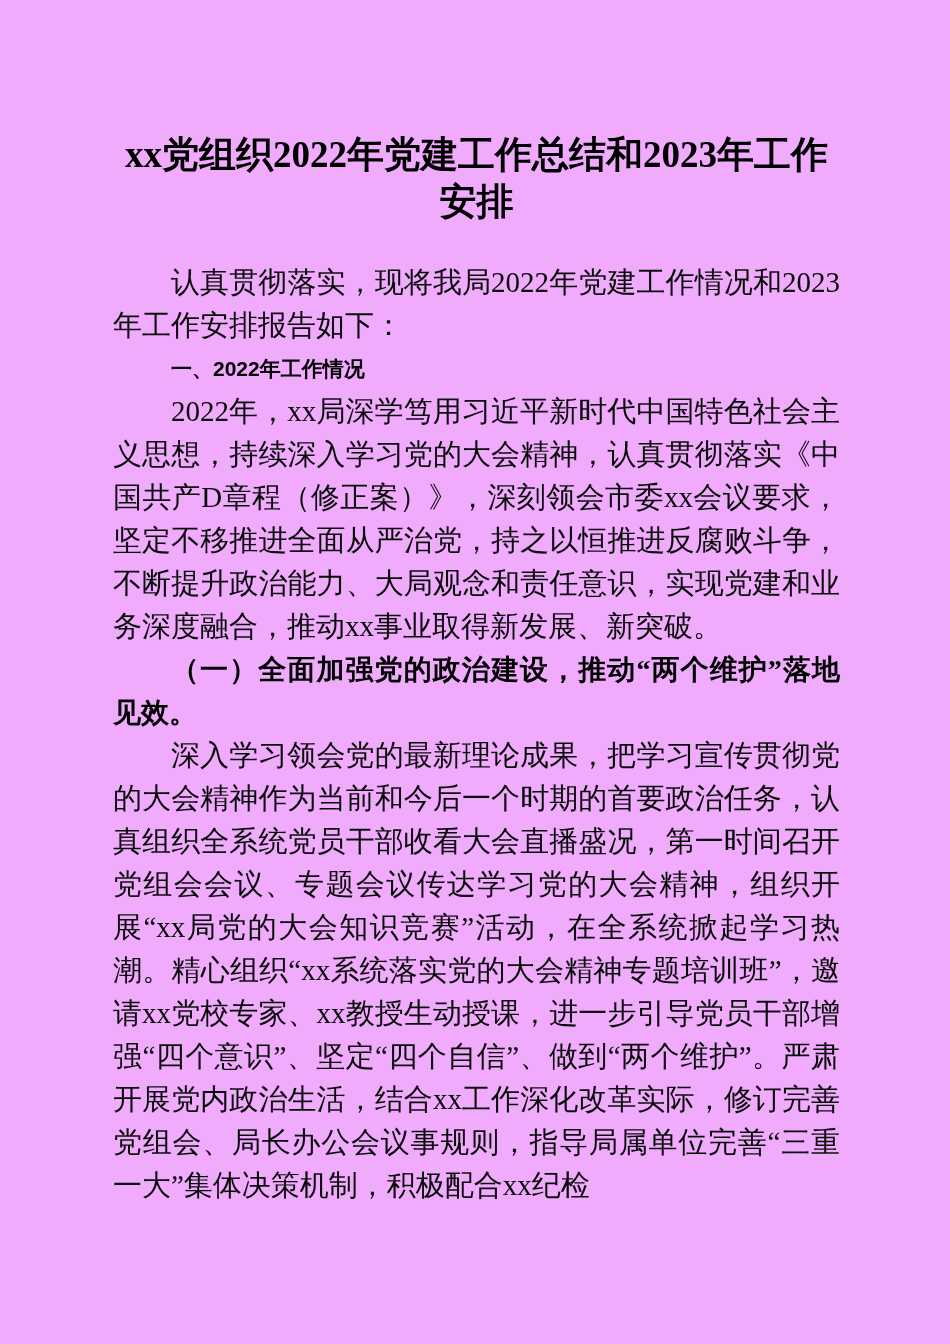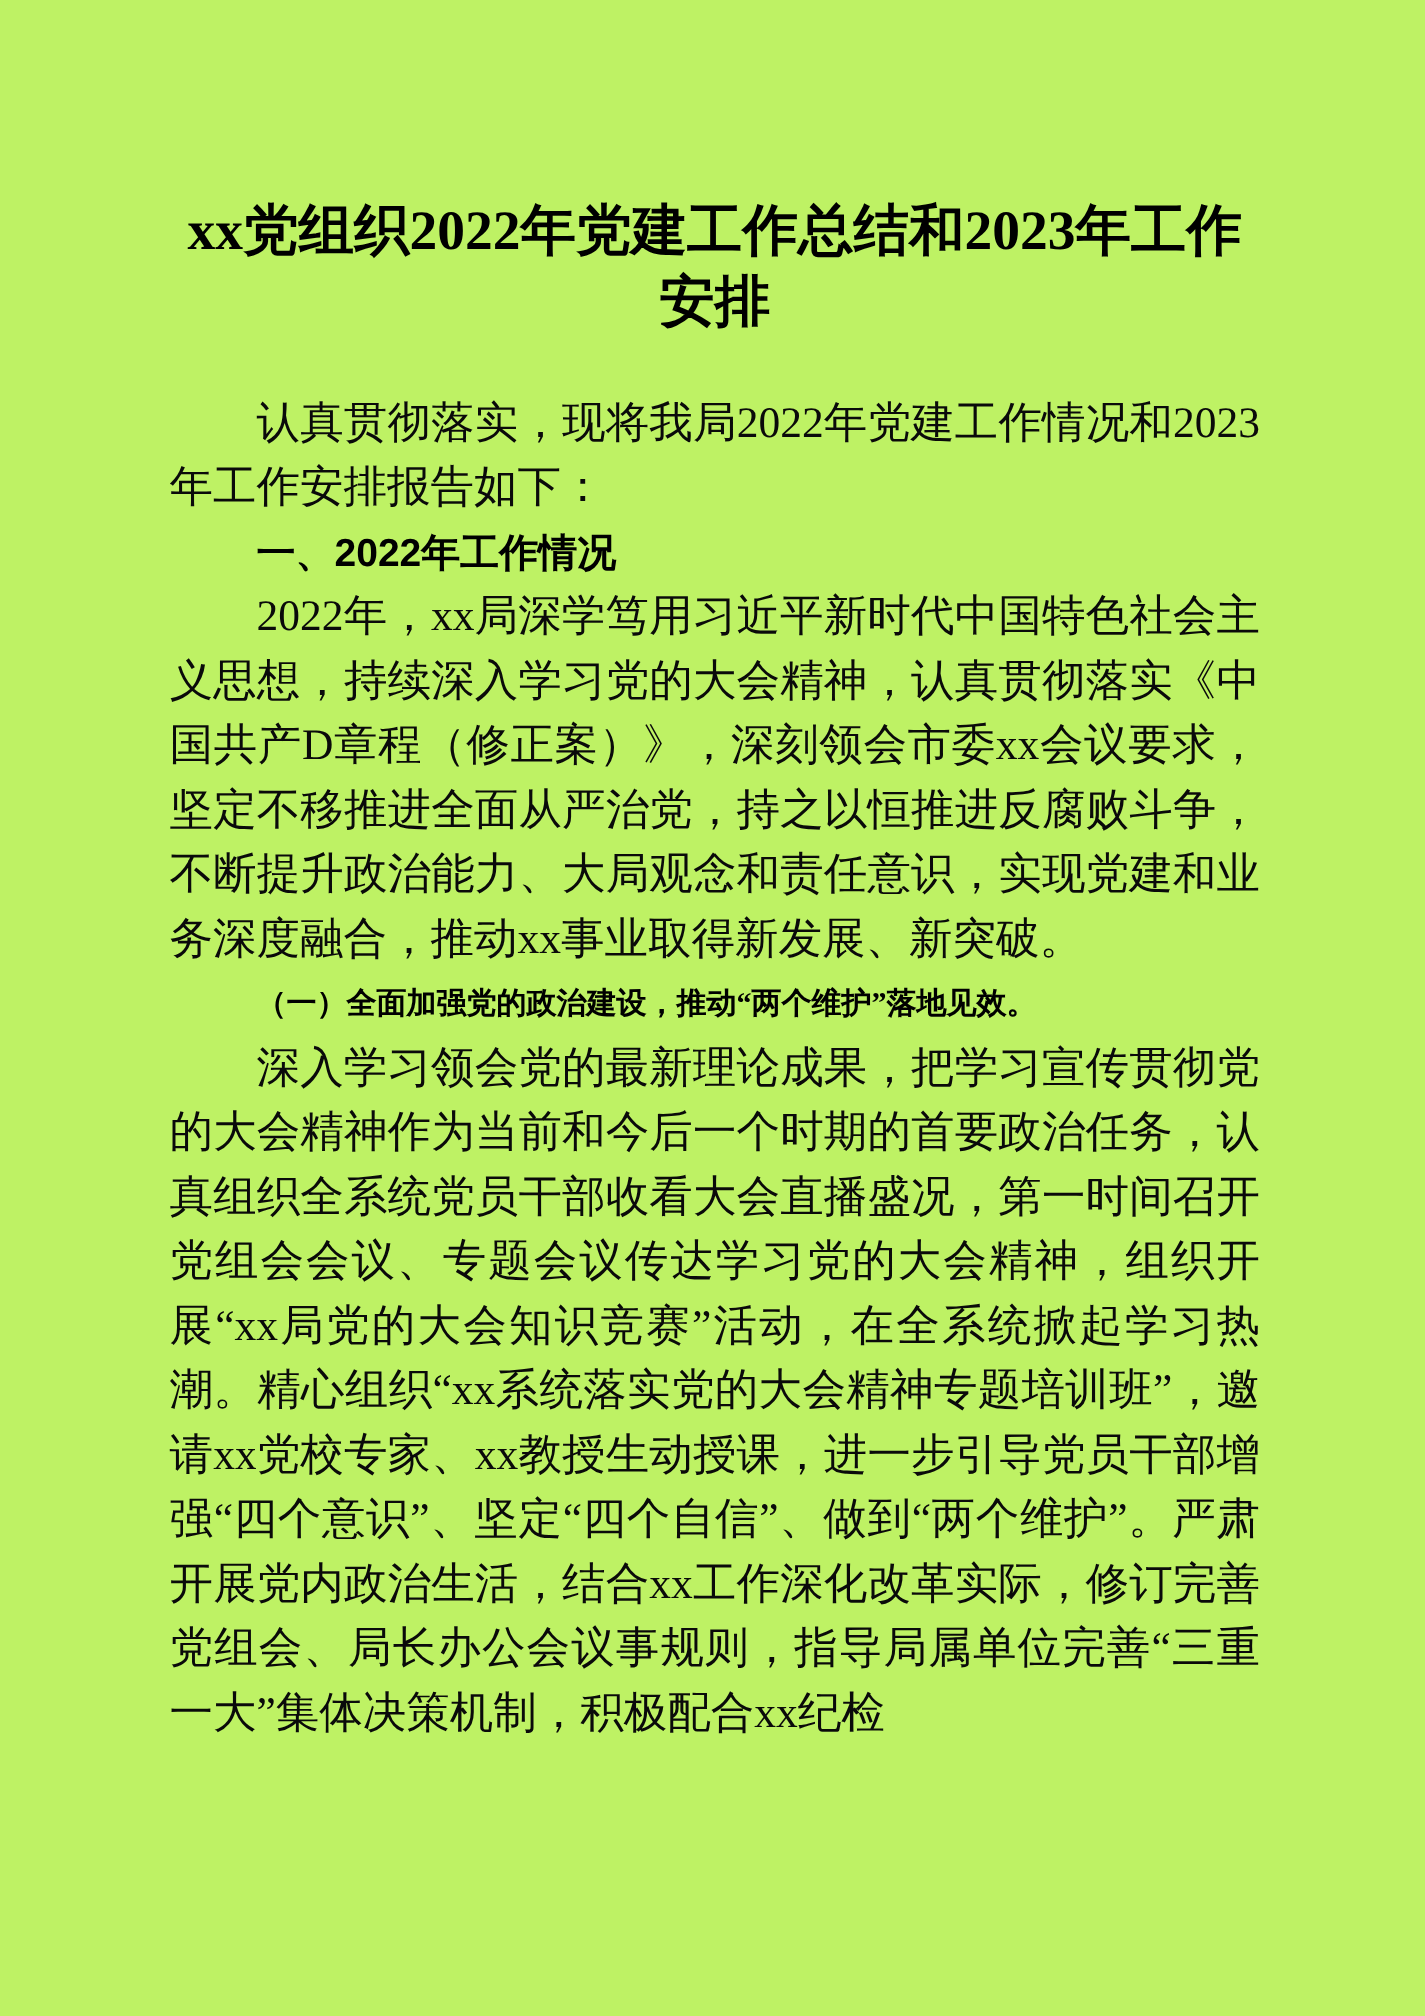--- a/index.html
+++ b/index.html
@@ -7,21 +7,21 @@
     margin: 0;
     padding: 0;
     background: #ffffff;
   }
 
   .page {
     position: relative;
     width: 950px;
     height: 1344px;
     margin: 0 auto;
-    background: #bef264;
+    background: #f0abfc;
     overflow: hidden;
     box-sizing: border-box;
   }
 
   .doc-body {
     position: absolute;
     left: 113px;
     top: 0;
     width: 727px;
   }
@@ -55,33 +55,33 @@
     text-align-last: left;
     text-justify: inter-ideograph;
     text-indent: 58px;
     word-break: break-all;
   }
 
   
   .heading-1 {
     margin: 0;
     font-family: "Liberation Sans", "DejaVu Sans", sans-serif;
-    font-size: 26px;
+    font-size: 21px;
     line-height: 43px;
     font-weight: bold;
     color: #000000;
     text-indent: 58px;
     text-align: left;
   }
 
   
   .heading-2 {
     margin: 0;
     font-family: "Liberation Serif", "DejaVu Serif", serif;
-    font-size: 20px;
+    font-size: 28px;
     line-height: 43px;
     font-weight: bold;
     color: #000000;
     text-indent: 58px;
     text-align: justify;
     text-align-last: left;
     word-break: break-all;
   }
 </style>
 </head>

